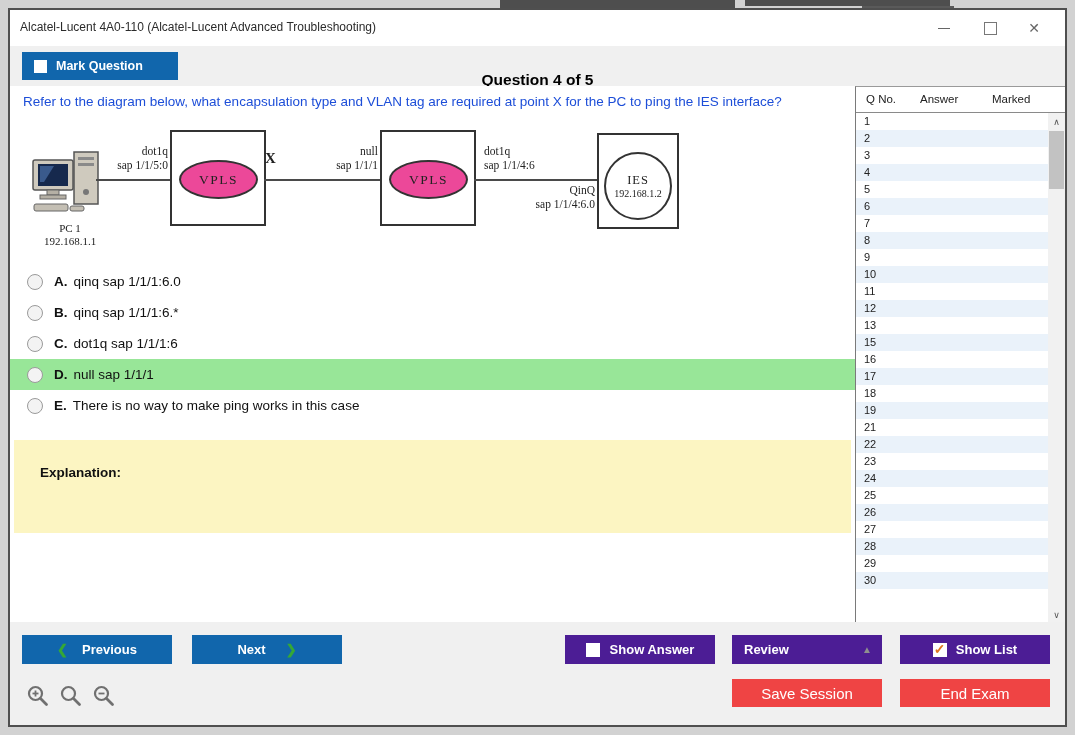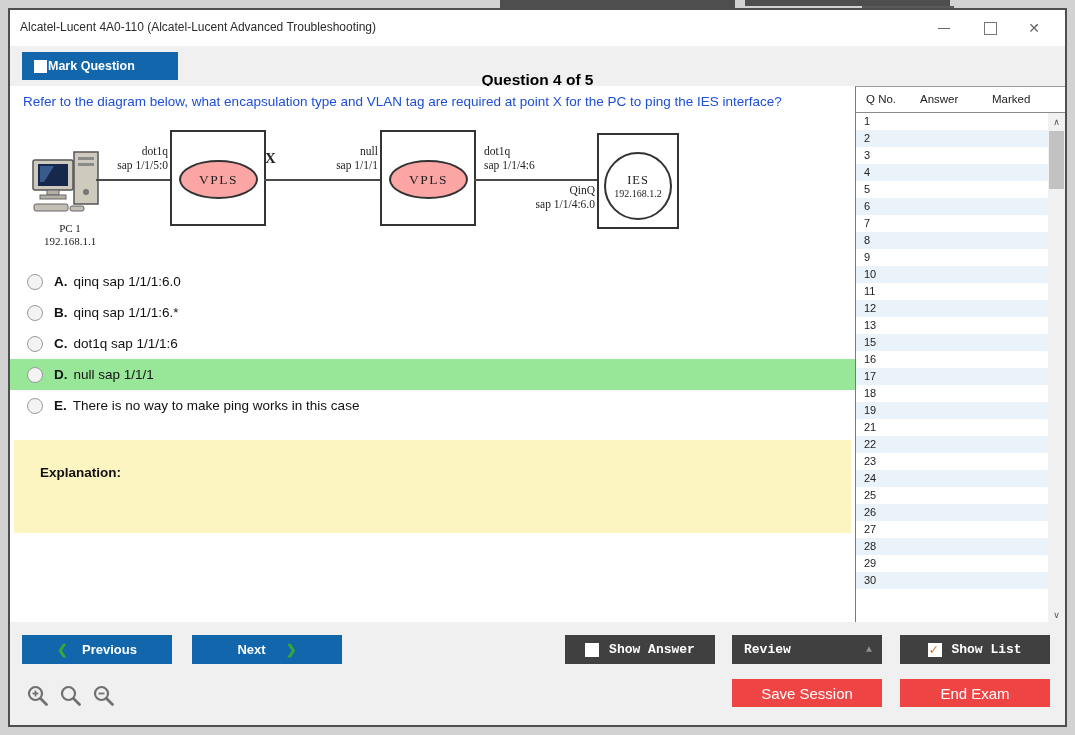--- a/index.html
+++ b/index.html
@@ -20,36 +20,36 @@
   .ctl-min{right:98px;}
   .ctl-max{right:52px;}
   .ctl-close{right:8px;font-size:14px;}
   .min-glyph{display:inline-block;width:12px;border-top:1px solid #666;}
   .max-glyph{display:inline-block;width:11px;height:11px;border:1px solid #777;}
 
   
   .headerbar{position:absolute;left:0;top:36px;width:100%;height:40px;background:#f0f0f0;}
   .mark-btn{position:absolute;left:12px;top:6px;width:156px;height:28px;background:#1166ac;border:none;
             display:flex;align-items:center;color:#fff;font-weight:bold;font-size:12.5px;
-            font-family:"Liberation Sans",sans-serif;padding:0 0 0 12px;gap:1px;}
+            font-family:"Liberation Sans",sans-serif;padding:0 0 0 12px;gap:9px;}
   .cbox{display:inline-block;width:13px;height:13px;background:#fff;flex:none;}
   .q-counter{position:absolute;left:0;top:25px;width:100%;text-align:center;font-size:15.5px;font-weight:bold;color:#000;}
 
   
   .main{position:absolute;left:0;top:76px;width:100%;height:536px;background:#fff;}
   .question-panel{position:absolute;left:0;top:0;width:845px;height:536px;}
   .q-text{position:absolute;left:13px;top:8px;width:820px;font-size:13.5px;color:#1d4ed8;}
 
   
   .diagram{position:absolute;left:0;top:0;width:845px;height:536px;font-family:"Liberation Serif",serif;color:#222;}
   .dg{position:absolute;}
   .line{position:absolute;height:2px;background:#4a4a4a;}
   .dbox{position:absolute;border:2px solid #333;background:#fff;}
   .dellipse{position:absolute;border:2px solid #333;border-radius:50%;display:flex;align-items:center;justify-content:center;
-            font-size:13.5px;letter-spacing:1.5px;background:#fca5a5;}
+            font-size:13.5px;letter-spacing:1.5px;background:#ec4899;}
   .dlbl{position:absolute;font-size:11.5px;line-height:14px;}
   .t-right{text-align:right;}
   .t-left{text-align:left;}
   .x-lbl{position:absolute;font-weight:bold;font-size:15px;}
   .ies-circle{position:absolute;border:2px solid #333;border-radius:50%;display:flex;flex-direction:column;
               align-items:center;justify-content:center;background:#fff;}
   .ies-name{font-size:12.5px;letter-spacing:1px;}
   .ies-ip{font-size:10px;}
   .pc-caption{position:absolute;text-align:center;font-size:11px;line-height:13px;}
 
@@ -77,21 +77,21 @@
   .sb-scroll{position:absolute;right:0;top:26px;width:17px;height:510px;background:#f1f1f1;}
   .sb-arrow{position:absolute;left:0;width:17px;height:17px;display:flex;align-items:center;justify-content:center;
             font-size:9px;color:#555;}
   .sb-up{top:0;} .sb-down{bottom:0;}
   .sb-thumb{position:absolute;left:1px;top:18px;width:15px;height:58px;background:#c2c2c2;}
 
   
   .footer{position:absolute;left:0;top:612px;width:100%;height:103px;background:#f0f0f0;}
   .btn{position:absolute;width:150px;height:29px;display:flex;align-items:center;justify-content:center;
        font-size:13px;font-weight:bold;color:#fff;box-sizing:border-box;}
-  .blue{background:#1166ac;} .orange{background:#404040;font-family:Liberation Mono, monospace;} .navy{background:#ef4444;font-weight:normal;font-size:15px;}
+  .blue{background:#1166ac;} .orange{background:#4c1d95;} .navy{background:#ef4444;font-weight:normal;font-size:15px;}
   .chev{color:#35a835;font-weight:800;font-size:13px;}
   .btn-prev{left:12px;top:13px;gap:14px;}
   .btn-next{left:182px;top:13px;gap:20px;}
   .btn-showanswer{left:555px;top:13px;gap:10px;}
   .btn-review{left:722px;top:13px;justify-content:flex-start;padding-left:12px;}
   .review-caret{position:absolute;right:10px;font-size:10px;color:#8f8f8f;}
   .btn-showlist{left:890px;top:13px;gap:9px;}
   .btn-save{left:722px;top:57px;height:28px;}
   .btn-end{left:890px;top:57px;height:28px;}
   .cbox-lg{display:inline-block;width:14px;height:14px;background:#fff;flex:none;position:relative;}

